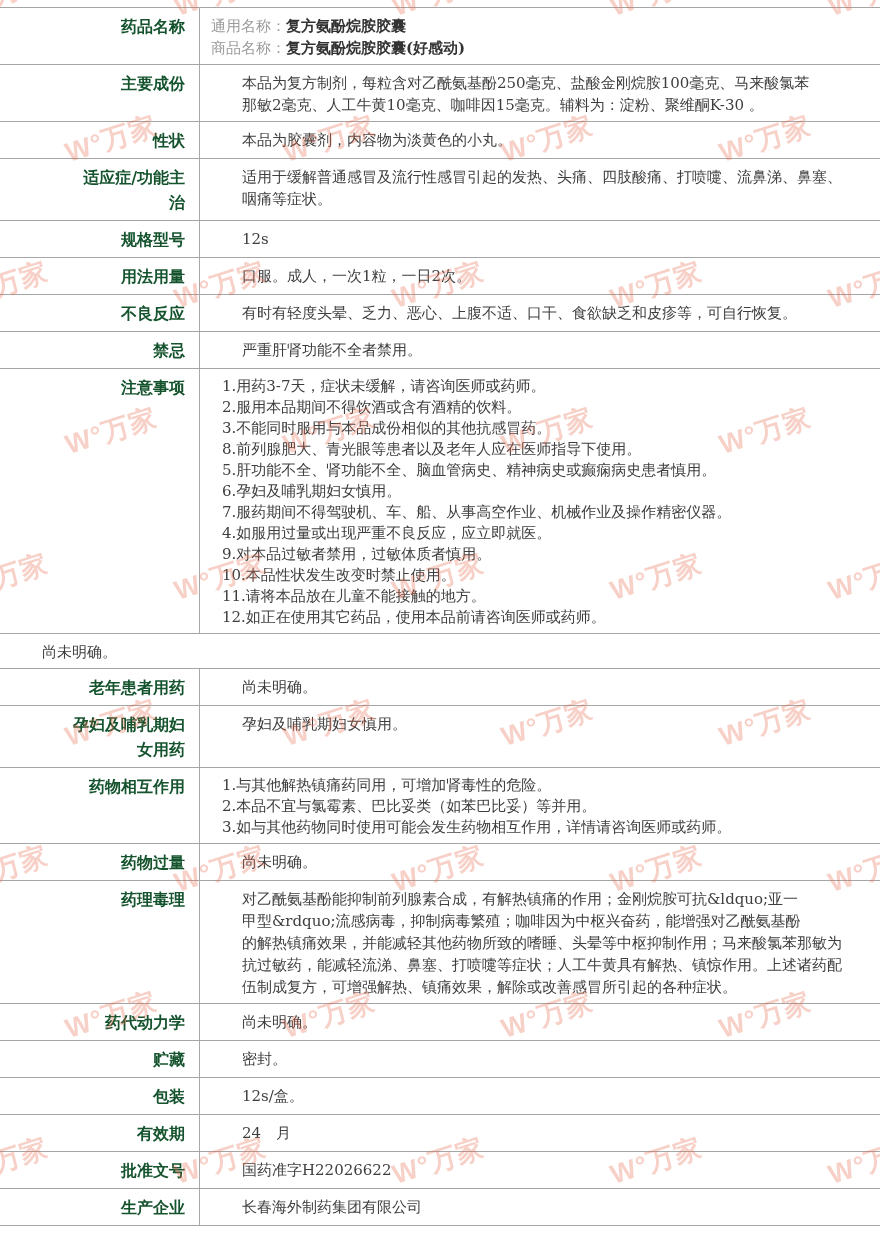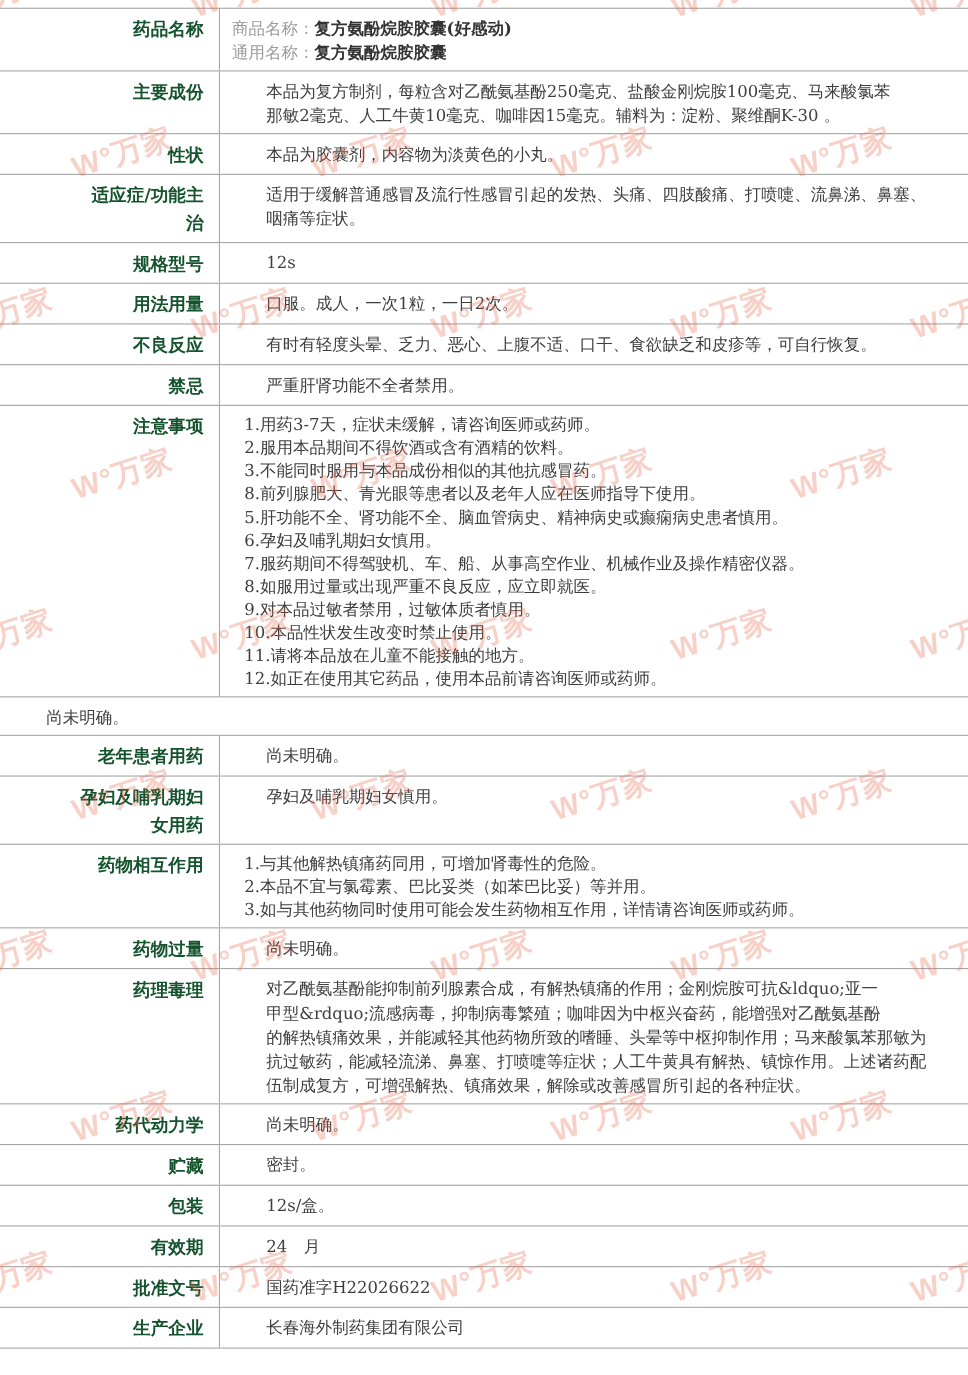--- a/index.html
+++ b/index.html
@@ -90,22 +90,22 @@
   }
 </style>
 </head>
 <body>
 
 <div class="page">
   <div class="drug-table">
       <div class="row row-drug_name">
         <div class="label-cell">药品名称</div>
         <div class="content-cell">
+          <div class="pair-line"><span class="pair-prefix">通用名称：</span><span class="pair-value">复方氨酚烷胺胶囊</span></div>
           <div class="pair-line"><span class="pair-prefix">商品名称：</span><span class="pair-value">复方氨酚烷胺胶囊(好感动)</span></div>
-          <div class="pair-line"><span class="pair-prefix">通用名称：</span><span class="pair-value">复方氨酚烷胺胶囊</span></div>
         </div>
       </div>
       <div class="row row-ingredients">
         <div class="label-cell">主要成份</div>
         <div class="content-cell">
           <div class="text">本品为复方制剂，每粒含对乙酰氨基酚250毫克、盐酸金刚烷胺100毫克、马来酸氯苯
 那敏2毫克、人工牛黄10毫克、咖啡因15毫克。辅料为：淀粉、聚维酮K-30 。</div>
         </div>
       </div>
       <div class="row row-description">
@@ -148,21 +148,21 @@
       <div class="row row-precautions">
         <div class="label-cell">注意事项</div>
         <div class="content-cell">
           <div class="item">1.用药3-7天，症状未缓解，请咨询医师或药师。</div>
           <div class="item">2.服用本品期间不得饮酒或含有酒精的饮料。</div>
           <div class="item">3.不能同时服用与本品成份相似的其他抗感冒药。</div>
           <div class="item">8.前列腺肥大、青光眼等患者以及老年人应在医师指导下使用。</div>
           <div class="item">5.肝功能不全、肾功能不全、脑血管病史、精神病史或癫痫病史患者慎用。</div>
           <div class="item">6.孕妇及哺乳期妇女慎用。</div>
           <div class="item">7.服药期间不得驾驶机、车、船、从事高空作业、机械作业及操作精密仪器。</div>
-          <div class="item">8.如服用过量或出现严重不良反应，应立即就医。</div>
+          <div class="item">4.如服用过量或出现严重不良反应，应立即就医。</div>
           <div class="item">9.对本品过敏者禁用，过敏体质者慎用。</div>
           <div class="item">10.本品性状发生改变时禁止使用。</div>
           <div class="item">11.请将本品放在儿童不能接触的地方。</div>
           <div class="item">12.如正在使用其它药品，使用本品前请咨询医师或药师。</div>
         </div>
       </div>
       <div class="row row-pediatric_use">
         <div class="content-cell">
           <div class="text">尚未明确。</div>
         </div>

